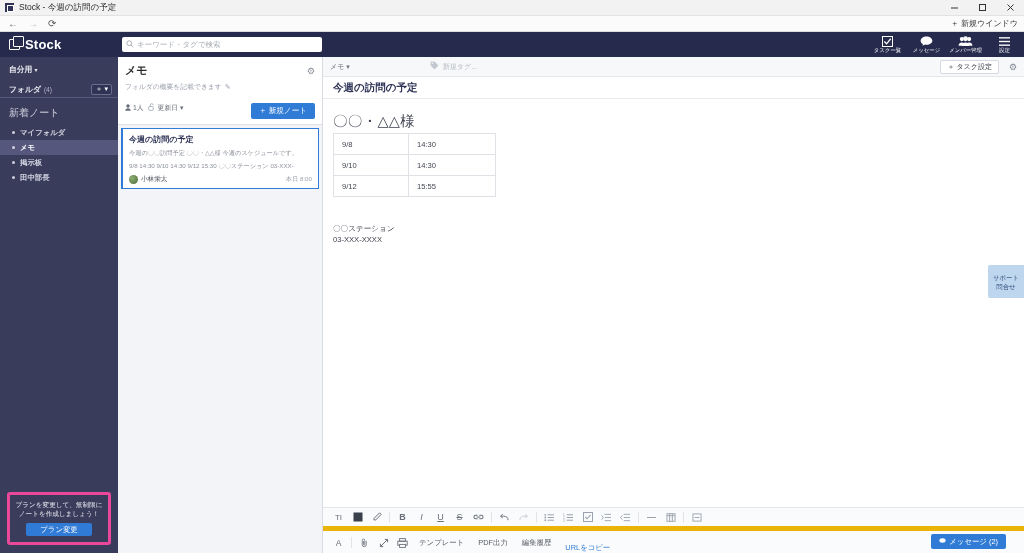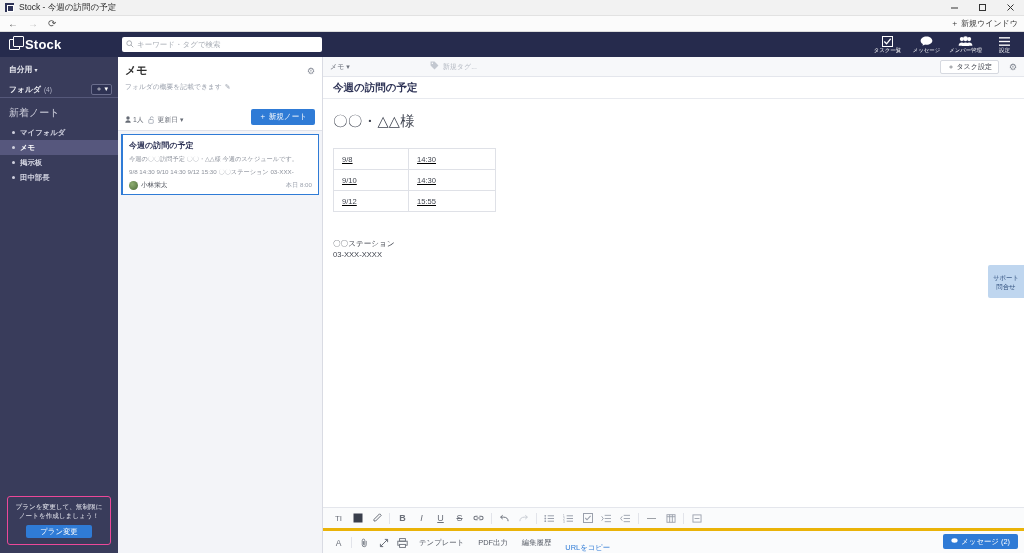--- a/index.html
+++ b/index.html
@@ -107,41 +107,41 @@
   .sb-new { font-size: 10px; padding: 3px 0 5px 9px; color: #cfd0dd; }
   .sb-item {
     height: 15px; display: flex; align-items: center; gap: 5px;
     padding-left: 12px; font-size: 7.4px; color: #d4d5e2; font-weight: bold;
   }
   .sb-item.sel { background: #56577d; color: #fff; }
   .sb-dot { width: 3px; height: 3px; border-radius: 50%; background: #cfd0de; flex: none; }
 
   .promo {
     position: absolute; left: 7px; bottom: 8px; width: 104px;
-    border: 1px solid #ec4899; border-radius: 3px; padding: 5px 4px 6px;
+    border: 3px solid #ec4899; border-radius: 3px; padding: 5px 4px 6px;
     text-align: center;
   }
   .promo-text { font-size: 6.6px; line-height: 9px; color: #e6e7ef; }
   .promo-btn {
     margin: 5px auto 0; width: 66px; height: 13px; background: #2f7bd6;
     color: #fff; font-size: 7.4px; border-radius: 2px;
     display: flex; align-items: center; justify-content: center;
   }
 
   
   .notelist {
     position: absolute; top: 57px; left: 118px; width: 205px; height: 496px;
     background: #f3f4f8; border-right: 1px solid #d9dbe3;
   }
   .nl-head { background: #fff; padding: 6px 7px 5px; border-bottom: 1px solid #e0e2ea; }
   .nl-titlerow { display: flex; align-items: center; }
   .nl-title { font-size: 11px; font-weight: bold; color: #2b2b2b; }
   .nl-gear { margin-left: auto; font-size: 9px; color: #8a8f9a; }
   .nl-desc { font-size: 6.8px; color: #9aa0ac; margin-top: 4px; display: flex; align-items: center; gap: 3px; }
-  .nl-meta { display: flex; align-items: flex-end; gap: 4px; margin-top: 17px; }
+  .nl-meta { display: flex; align-items: flex-start; gap: 4px; margin-top: 11px; }
   .nl-meta-item { font-size: 6.8px; color: #666b75; display: flex; align-items: center; gap: 2px; }
   .nl-new {
     margin-left: auto; background: #2f7bd6; color: #fff; font-size: 7.6px;
     border-radius: 2px; height: 16px; padding: 0 8px;
     display: flex; align-items: center; gap: 2px;
   }
   .note-card {
     background: #fff; border: 1.5px solid #2f7bd6; border-left-width: 2px;
     margin: 3px 3px 0; padding: 5px 6px 4px;
   }
@@ -177,48 +177,48 @@
   .mb-gear { font-size: 9px; color: #818791; margin-left: 2px; }
 
   .notetitle {
     height: 22px; display: flex; align-items: center; padding: 0 10px;
     font-size: 10.5px; font-weight: bold; color: #2f3457;
     border-bottom: 1px solid #e8eaef;
   }
   .doc { padding: 12px 10px 0; }
   .doc-h { font-size: 14.5px; color: #3a3f4c; line-height: 20px; letter-spacing: .3px; }
   .doc-p { font-size: 8px; color: #41454f; margin-top: 14px; }
-  table.doc-table { border-collapse: collapse; margin-top: 17px; text-decoration: underline; }
+  table.doc-table { border-collapse: collapse; margin-top: 2px; }
   table.doc-table td {
     border: 1px solid #dfe1e7; font-size: 7.6px; color: #41454f;
     padding: 5px 8px; height: 21px;
   }
   table.doc-table td.c1 { width: 75px; }
   table.doc-table td.c2 { width: 87px; }
   .doc-foot { margin-top: 26px; font-size: 7.6px; color: #41454f; line-height: 11px; }
 
   
   .tools {
     position: absolute; left: 0; bottom: 0; width: 701px; height: 46px;
     background: #fafbfc; border-top: 1px solid #e4e6ec;
   }
   .toolrow {
     height: 23px; display: flex; align-items: center; padding-left: 6px; gap: 0px;
   }
-  .toolrow.r1 { border-bottom: 3px solid #eab308; }
+  .toolrow.r1 { border-bottom: 5px solid #eab308; }
   .tbtn {
     width: 19px; height: 19px; display: flex; align-items: center;
     justify-content: center; color: #6a6f79; font-size: 9px;
   }
   .tbtn.dim { color: #c7cbd2; }
   .tsep { width: 1px; height: 11px; background: #e2e4ea; margin: 0 3px; }
   .tlabel { font-size: 7.4px; color: #555a64; padding: 0 7px; }
   .tlabel.link { color: #2f7bd6; margin-top: 11px; }
   .msgbtn {
-    position: absolute; right: 6px; bottom: 4px; background: #2f7bd6; color: #fff;
+    position: absolute; right: 18px; bottom: 4px; background: #2f7bd6; color: #fff;
     font-size: 7.4px; height: 15px; border-radius: 2px; padding: 0 8px;
     display: flex; align-items: center; gap: 3px;
   }
 
   
   .support {
     position: absolute; right: 0; top: 265px; width: 36px; height: 33px;
     background: #bfd6ef; color: #2f4f7d; font-size: 6.4px; line-height: 9px;
     display: flex; flex-direction: column; align-items: center;
     justify-content: center; border-radius: 2px 0 0 2px; text-align: center;

